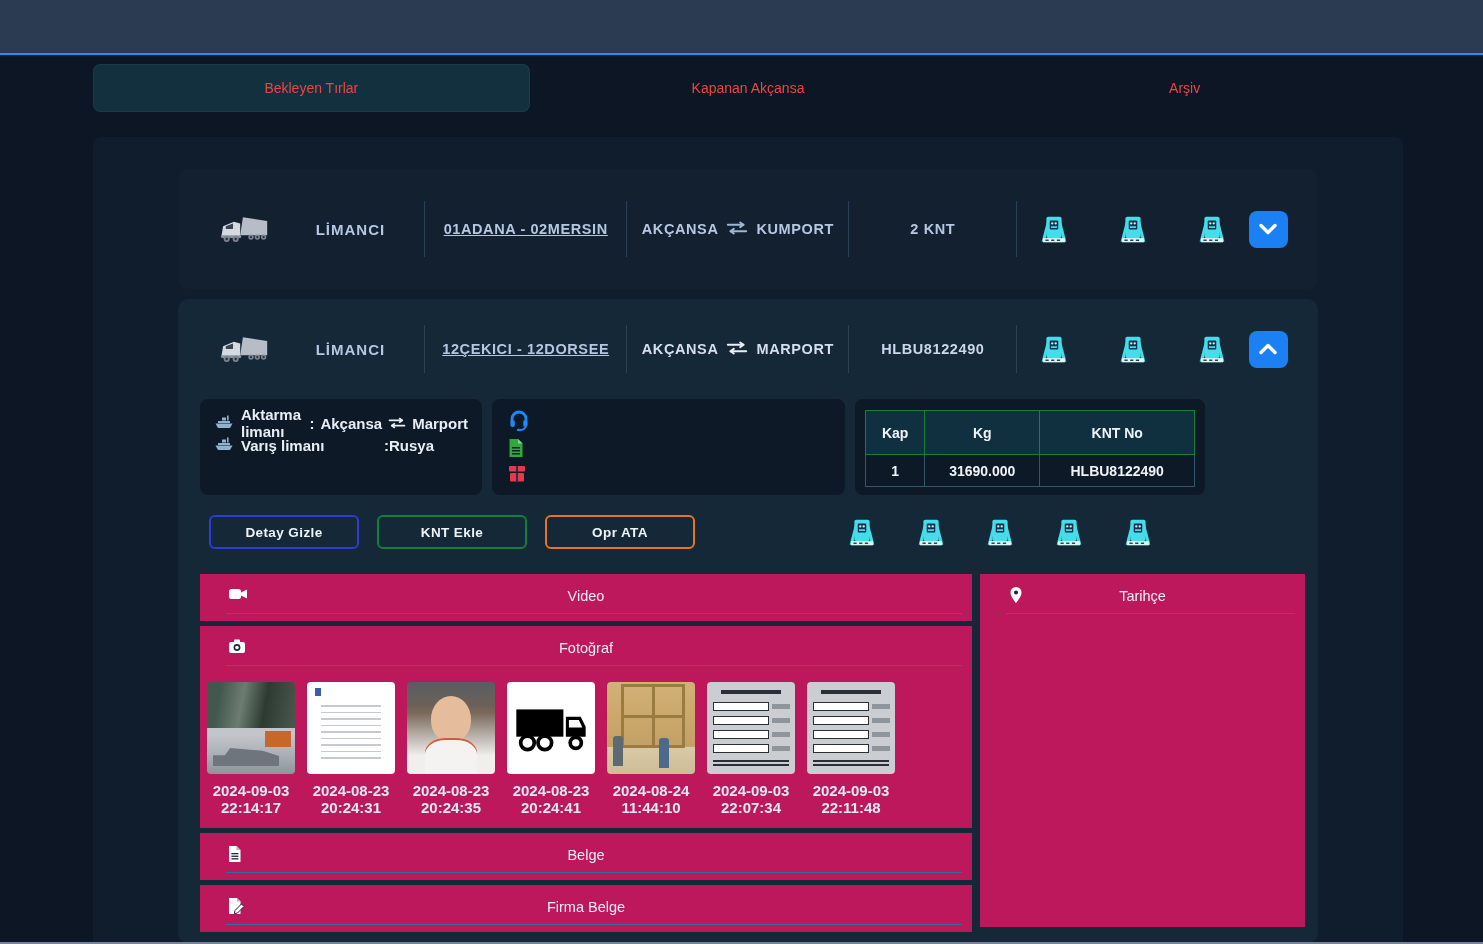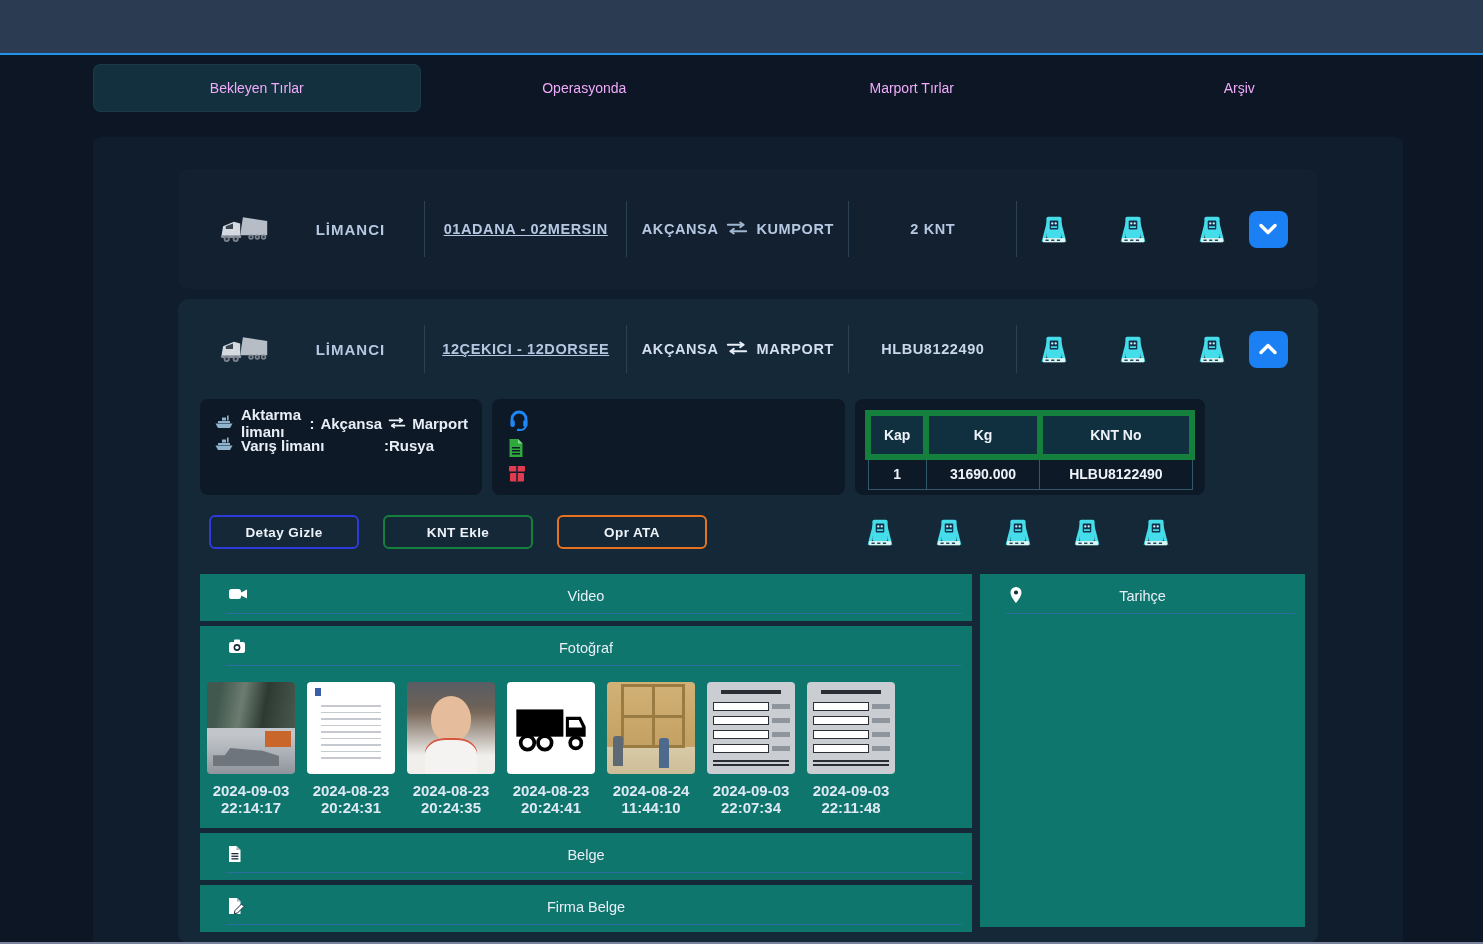--- a/index.html
+++ b/index.html
@@ -7,21 +7,21 @@
   body {
     font-family:"Liberation Sans", sans-serif;
     background:#0c1624; color:#e8eef6; overflow:hidden; position:relative;
   }
   
   .topbar { position:absolute; top:0; left:0; width:1483px; height:55px;
     background:#2b3b52; border-bottom:2px solid #2193ea; }
   
   .tabs { position:absolute; top:64px; left:93px; width:1310px; height:48px; display:flex; }
   .tab { flex:1; display:flex; align-items:center; justify-content:center;
-    font-size:14px; color:#f0abfc; cursor:pointer; }
+    font-size:14px; color:#ef4444; cursor:pointer; }
   .tab.active { background:#13303e; border-radius:8px; box-shadow:0 0 0 1px #1c3a4a inset; }
   
   .main { position:absolute; top:137px; left:93px; width:1310px; height:814px;
     background:#101d2c; border-radius:8px; }
   .card { position:absolute; left:85px; width:1140px; border-radius:10px; }
   .card1 { top:32px; height:120px; background:#13202f; }
   .card2 { top:162px; height:644px; background:#152838; }
   
   .hdr { display:flex; align-items:center; padding:0 30px; color:#b5c7e1; font-weight:bold; }
   .card1 .hdr { height:120px; }
@@ -49,37 +49,37 @@
   .panel { background:#0d1927; border-radius:8px; }
   .panel-left { width:282px; padding:13px 14px; }
   .panel-mid { width:353px; padding:10px 16px; display:flex; flex-direction:column; gap:7px; }
   .panel-right { width:350px; padding:11px 10px; }
   .pl-row { display:flex; align-items:center; height:22px; font-size:15px; font-weight:bold; color:#e8eef6; }
   .pl-row .ship { color:#8fb3cc; margin-right:7px; }
   .pl-label { width:143px; }
   .pl-value { display:flex; align-items:center; gap:6px; }
   
   table.knt { width:100%; border-collapse:collapse; font-size:14px; color:#eef3f9; }
-  table.knt th { background:#10303f; font-weight:bold; height:44px; border:6px solid #15803d; }
+  table.knt th { background:#10303f; font-weight:bold; height:44px; border:1px solid #15803d; }
   table.knt td { text-align:center; font-weight:bold; height:32px; border:1px solid #33586b; }
   table.knt th:nth-child(1), table.knt td:nth-child(1){ width:18%; }
   table.knt th:nth-child(2), table.knt td:nth-child(2){ width:35%; }
   
   .actions-row { display:flex; align-items:center; margin:20px 22px 0 31px; height:34px; }
   .abtn { width:150px; height:34px; border-radius:6px; background:transparent; color:#eef3f9;
-    font-family:inherit; font-size:13.5px; font-weight:bold; letter-spacing:.4px; cursor:pointer; margin-right:24px; }
+    font-family:inherit; font-size:13.5px; font-weight:bold; letter-spacing:.4px; cursor:pointer; margin-right:18px; }
   .abtn-blue { border:2px solid #2f3bd9; }
   .abtn-green { border:2px solid #15803d; }
   .abtn-orange { border:2px solid #e8731f; }
   .mid-icons { display:flex; gap:31px; margin-left:130px; }
   
   .content-row { display:flex; gap:8px; margin:25px 13px 0 22px; }
   .left-col { width:772px; display:flex; flex-direction:column; gap:5px; }
   .right-col { width:325px; }
-  .section { background:#0f766e; }
+  .section { background:#be185d; }
   .sec-head { position:relative; height:47px; }
   .sec-title { text-align:center; line-height:44px; font-size:14.5px; color:#e9eff7; }
   .sec-line { position:absolute; left:26px; right:10px; bottom:7px; height:1px; background:#2a6d9e; }
   .sec-icon { position:absolute; left:28px; top:12px; color:#fff; }
   .history { height:353px; }
   
   .photo-grid { display:flex; gap:12px; padding:9px 0 12px 7px; }
   .photo-cell { width:88px; }
   .thumb { width:88px; height:92px; border-radius:4px; overflow:hidden; position:relative; }
   .pdate { margin-top:8px; text-align:center; font-size:15px; font-weight:600;
@@ -221,22 +221,21 @@
     <circle cx="11" cy="33" r="5.5" fill="none" stroke="#000" stroke-width="3"></circle>
     <circle cx="25" cy="33" r="5.5" fill="none" stroke="#000" stroke-width="3"></circle>
     <circle cx="50" cy="33" r="4.5" fill="none" stroke="#000" stroke-width="3"></circle>
   </symbol>
 </svg>
 
 <div class="topbar"></div>
 
 <nav class="tabs">
   <div class="tab active">Bekleyen Tırlar</div>
-  <div class="tab">Operasyonda</div>
-  <div class="tab">Marport Tırlar</div>
+  <div class="tab">Kapanan Akçansa</div>
   <div class="tab">Arşiv</div>
 </nav>
 
 <main class="main">
 
   <section class="card card1">
     <div class="hdr">
       <span class="truck-img">
         <svg width="58" height="36">
             <use href="#i-semitruck"></use>

